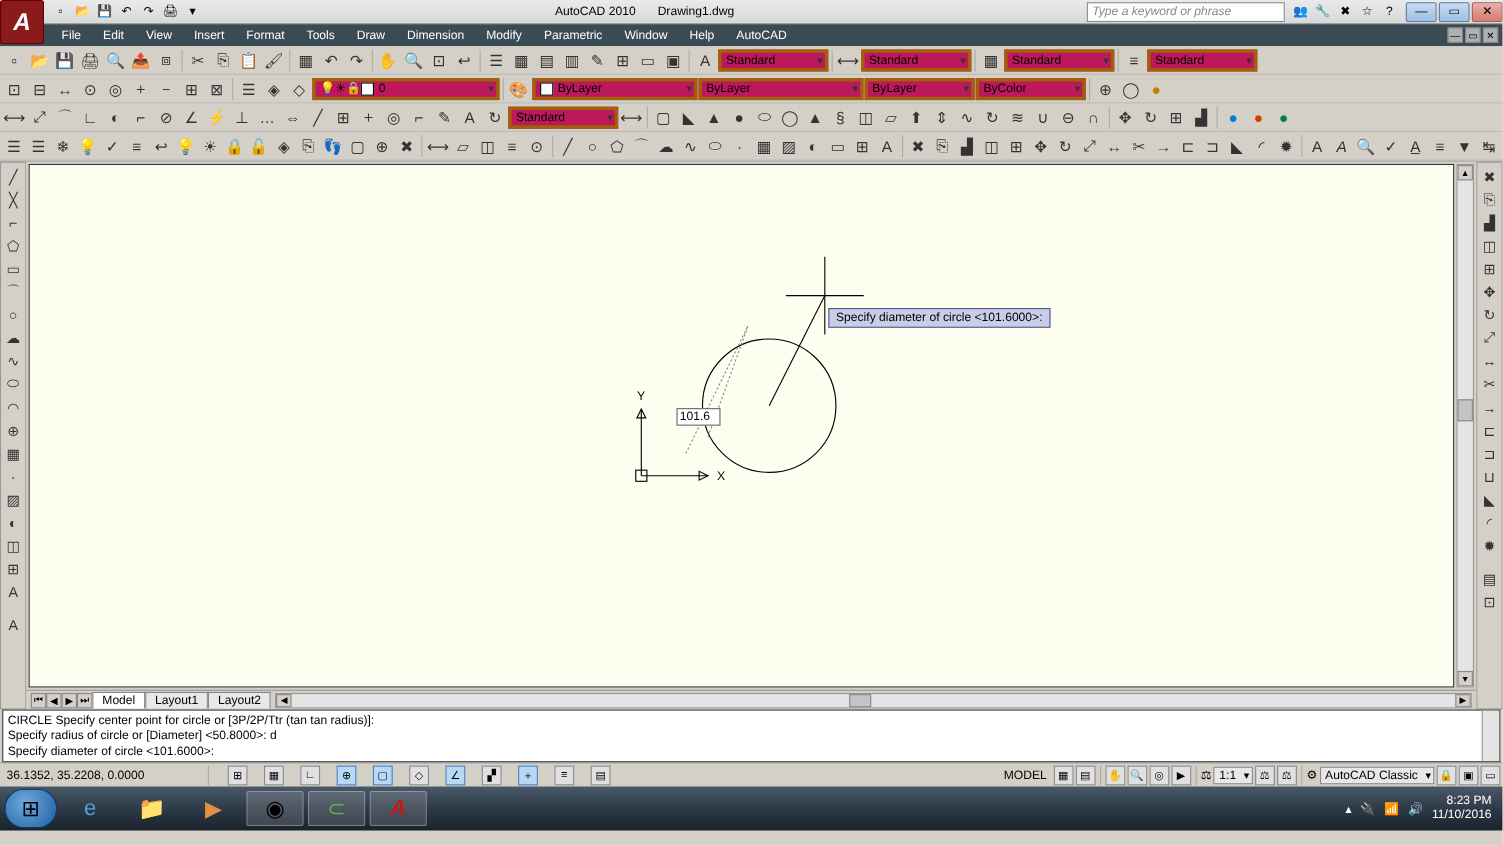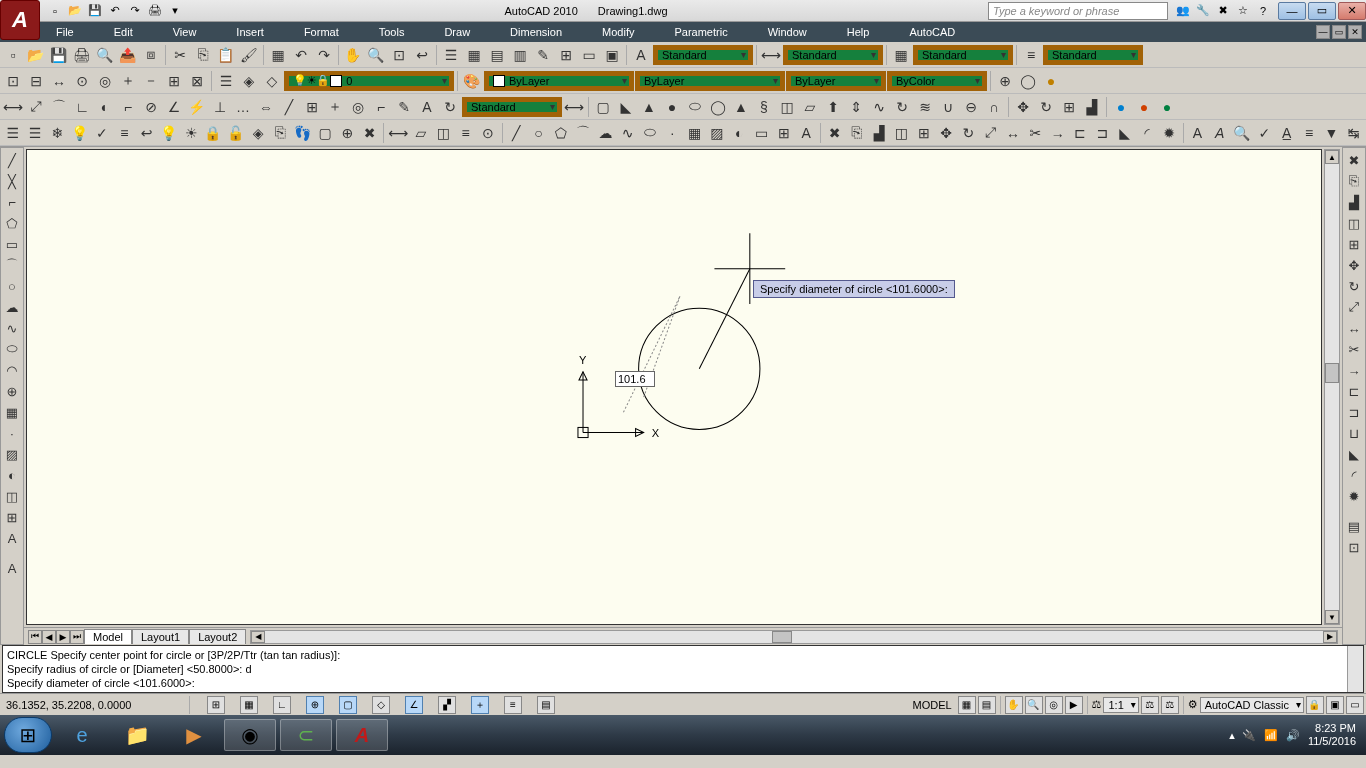--- a/index.html
+++ b/index.html
@@ -12,31 +12,31 @@
 .title-center { flex: 1; display: flex; justify-content: center; gap: 20px; }
 .searchbox { width: 180px; height: 18px; border: 1px solid #888; background: #fff; font-style: italic; color: #888; padding: 0 4px; display:flex; align-items:center; }
 .sys-btns { display: flex; gap: 2px; }
 .sys-btn { width: 28px; height: 18px; background: linear-gradient(to bottom, #C7DBF0, #9EC0E4); border: 1px solid #5A7AA0; border-radius: 2px; display:flex; align-items:center; justify-content:center; }
 .sys-btn.close { background: linear-gradient(to bottom, #E9B0A8, #D57B6D); border-color: #A05A5A; }
 .help-icons .ico { width: 18px; height: 18px; display:inline-flex; align-items:center; justify-content:center; }
 
 .logo { width: 40px; height: 40px; position: absolute; top: 0; left: 0; z-index: 10; background: #8B1A1A; border: 1px solid #600; border-radius: 3px; display:flex; align-items:center; justify-content:center; font-size:22px; color:#fff; font-weight:bold; font-style:italic; }
 
 
-.menubar { height: 20px; background: #3B4B56; display: flex; align-items: center; padding-left: 46px; gap: 20px; }
+.menubar { height: 20px; background: #3B4B56; display: flex; align-items: center; padding-left: 46px; gap: 0; }
 .menubar .menu { color: #fff; padding: 2px 10px; }
 .menu-right { margin-left: auto; display:flex; gap:2px; padding-right:4px; }
 .menu-right .ctl { width: 14px; height: 14px; border: 1px solid #888; background:#B0B0B0; font-size:9px; display:flex; align-items:center; justify-content:center; }
 
 
 .toolbars { background: #D4D0C8; border-bottom: 1px solid #999; }
 .toolbar-row { height: 26px; display: flex; align-items: center; padding: 0 2px; gap: 1px; border-bottom: 1px solid #BBB; }
 .tbtn { width: 22px; height: 22px; border: 1px solid transparent; display: inline-flex; align-items: center; justify-content: center; font-size: 14px; color: #333; }
 .tsep { width: 1px; height: 20px; background: #AAA; margin: 0 2px; }
-.dropdown { height: 20px; border: 5px solid #a16207; background: #15803d; display: flex; align-items: center; padding: 0 16px 0 4px; position: relative; font-size: 11px; }
+.dropdown { height: 20px; border: 3px solid #a16207; background: #be185d; display: flex; align-items: center; padding: 0 16px 0 4px; position: relative; font-size: 11px; }
 .dropdown::after { content: '▾'; position: absolute; right: 2px; font-size: 10px; color: #333; }
 .dropdown.long { width: 150px; }
 .dropdown.med { width: 100px; }
 .dropdown.layer { width: 170px; }
 .swatch { width:12px; height:12px; border:1px solid #000; margin-right:4px; background:#fff; }
 
 
 .workspace { display: flex; height: 498px; position: relative; }
 .toolbox-left, .toolbox-right { width: 24px; background: #D4D0C8; border: 1px solid #999; display: flex; flex-direction: column; align-items: center; padding-top: 2px; gap: 1px; }
 .toolbox-right { margin-left: auto; }
@@ -505,16 +505,16 @@
   <div class="task-icon active">◉</div>
   <div class="task-icon active" style="color:#5FB04F;">⊂</div>
   <div class="task-icon active" style="color:#C01A1A;font-weight:bold;font-style:italic;">A</div>
   <div class="tray">
     <span>▴</span>
     <span>🔌</span>
     <span>📶</span>
     <span>🔊</span>
     <div class="clock">
       <div>8:23 PM</div>
-      <div>11/5/2016</div>
+      <div>11/10/2016</div>
     </div>
   </div>
 </div>
 
 </body></html>

